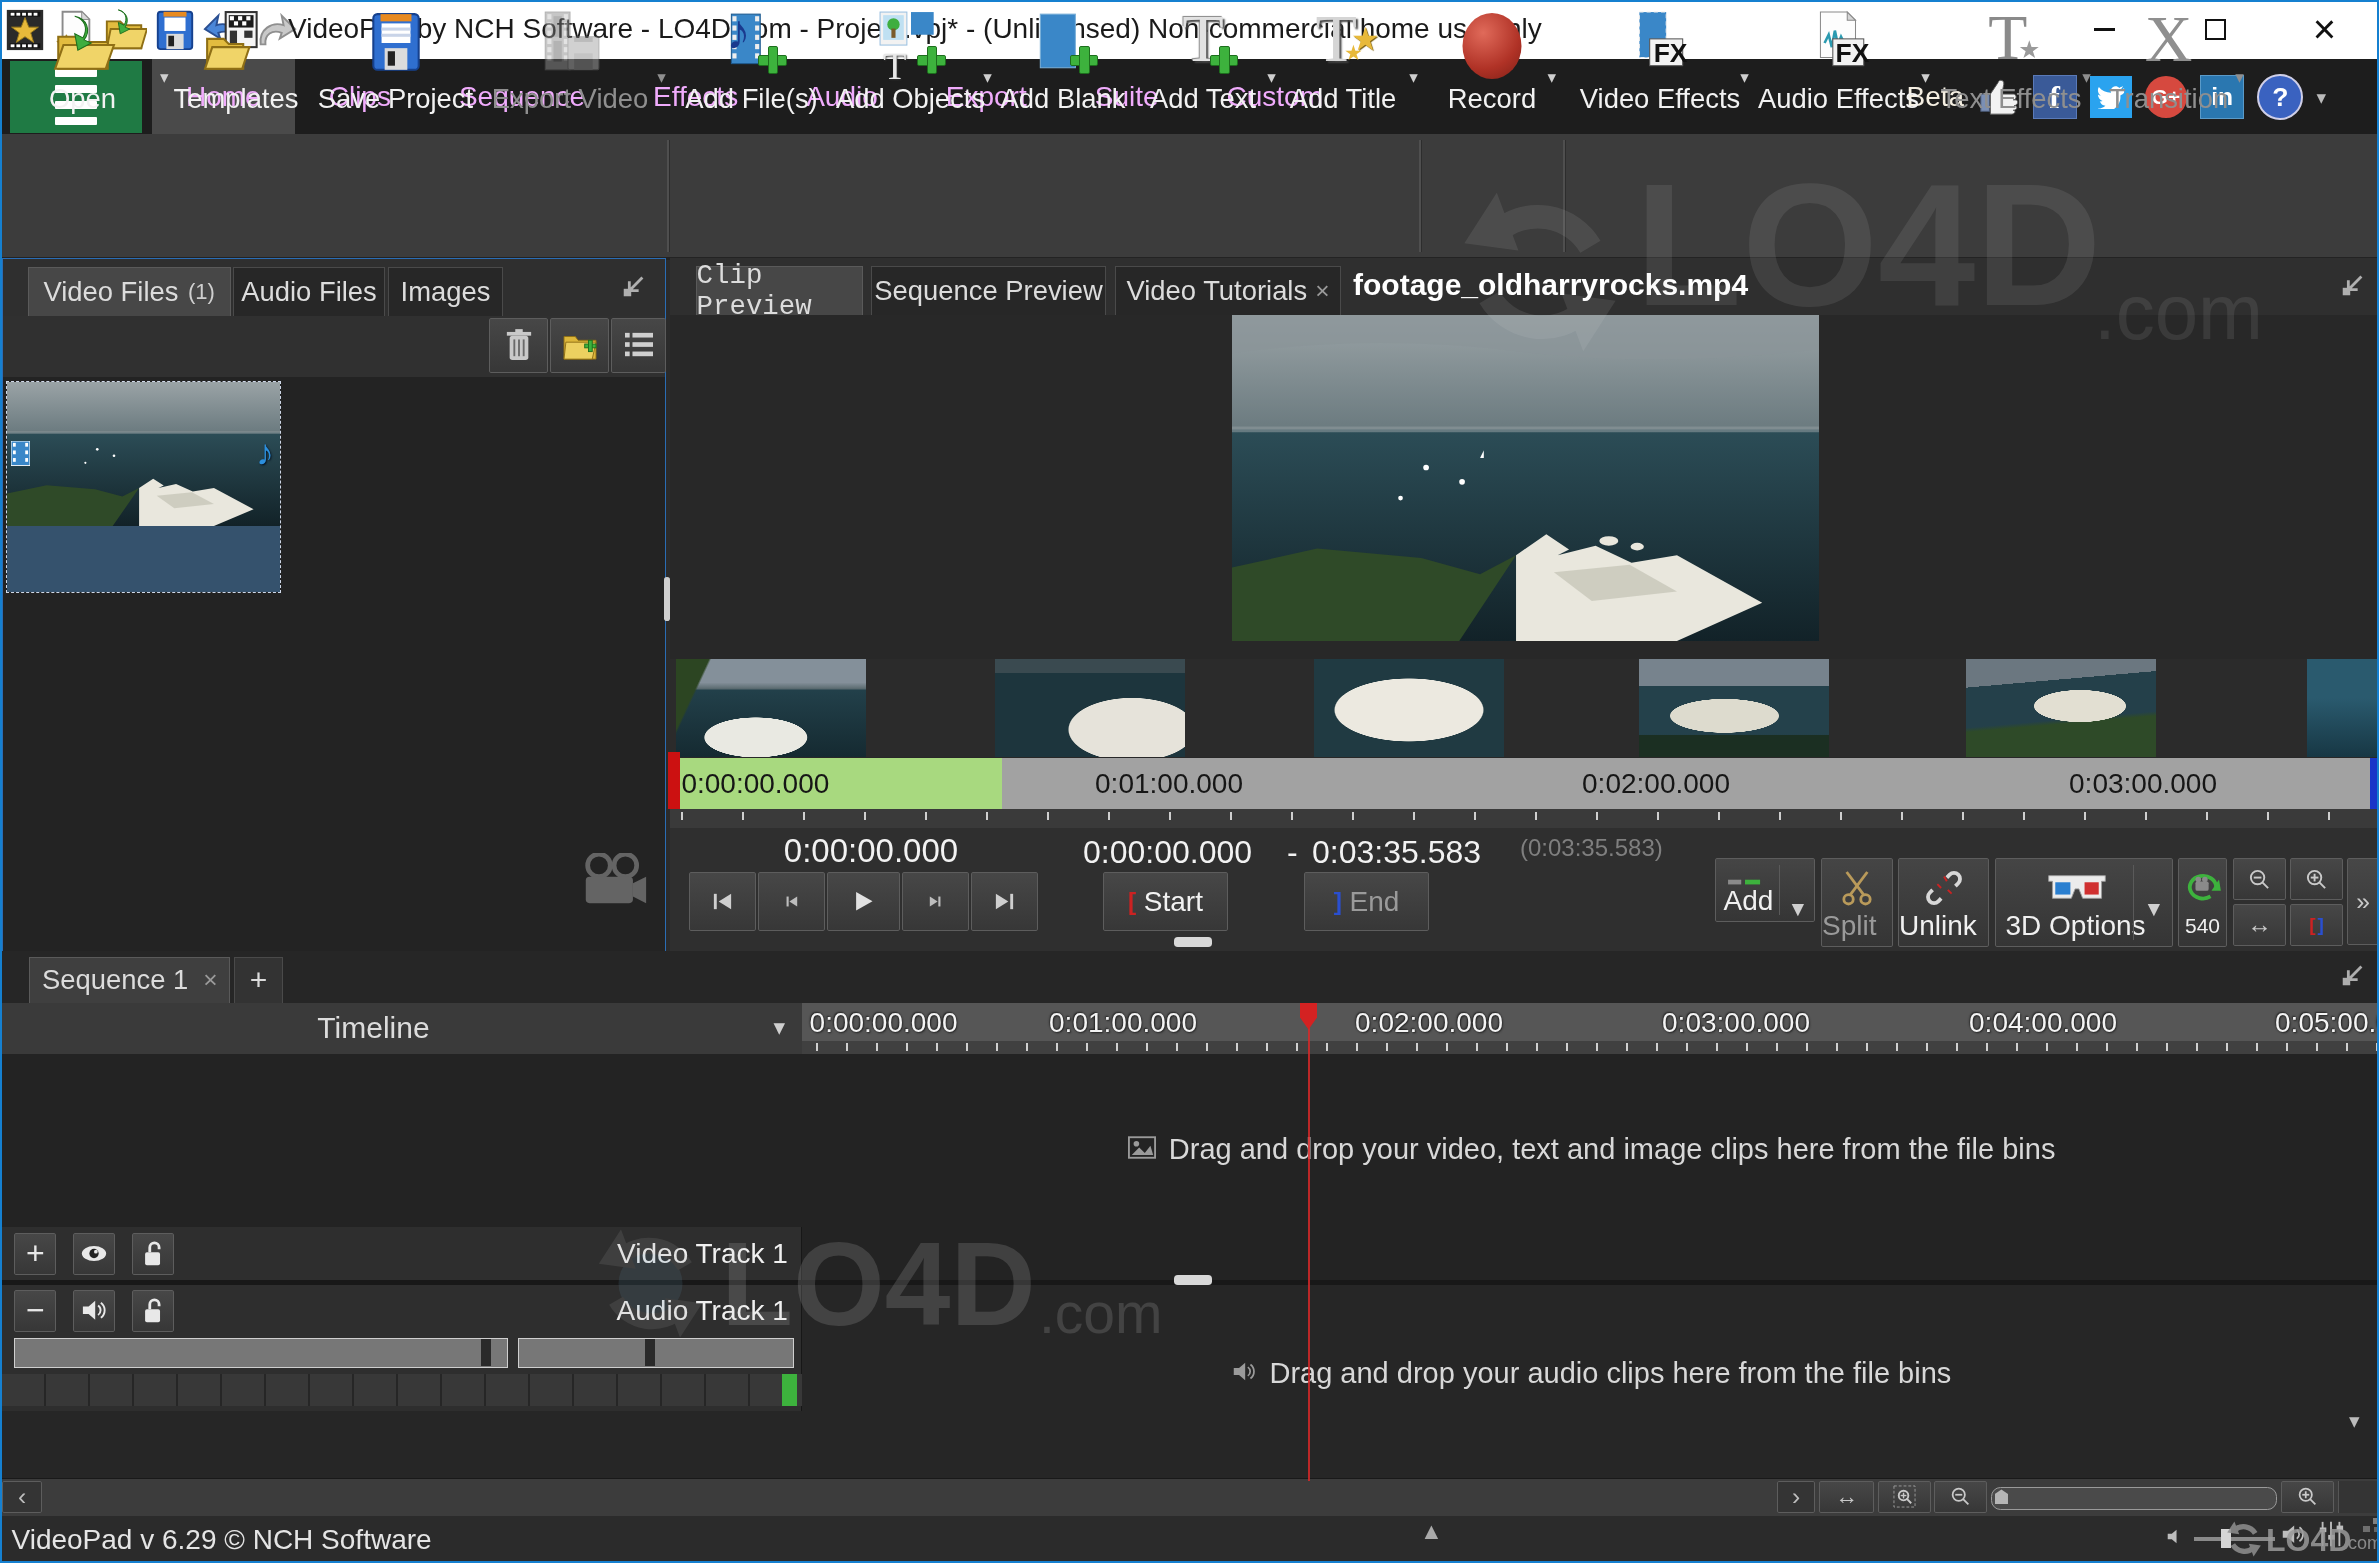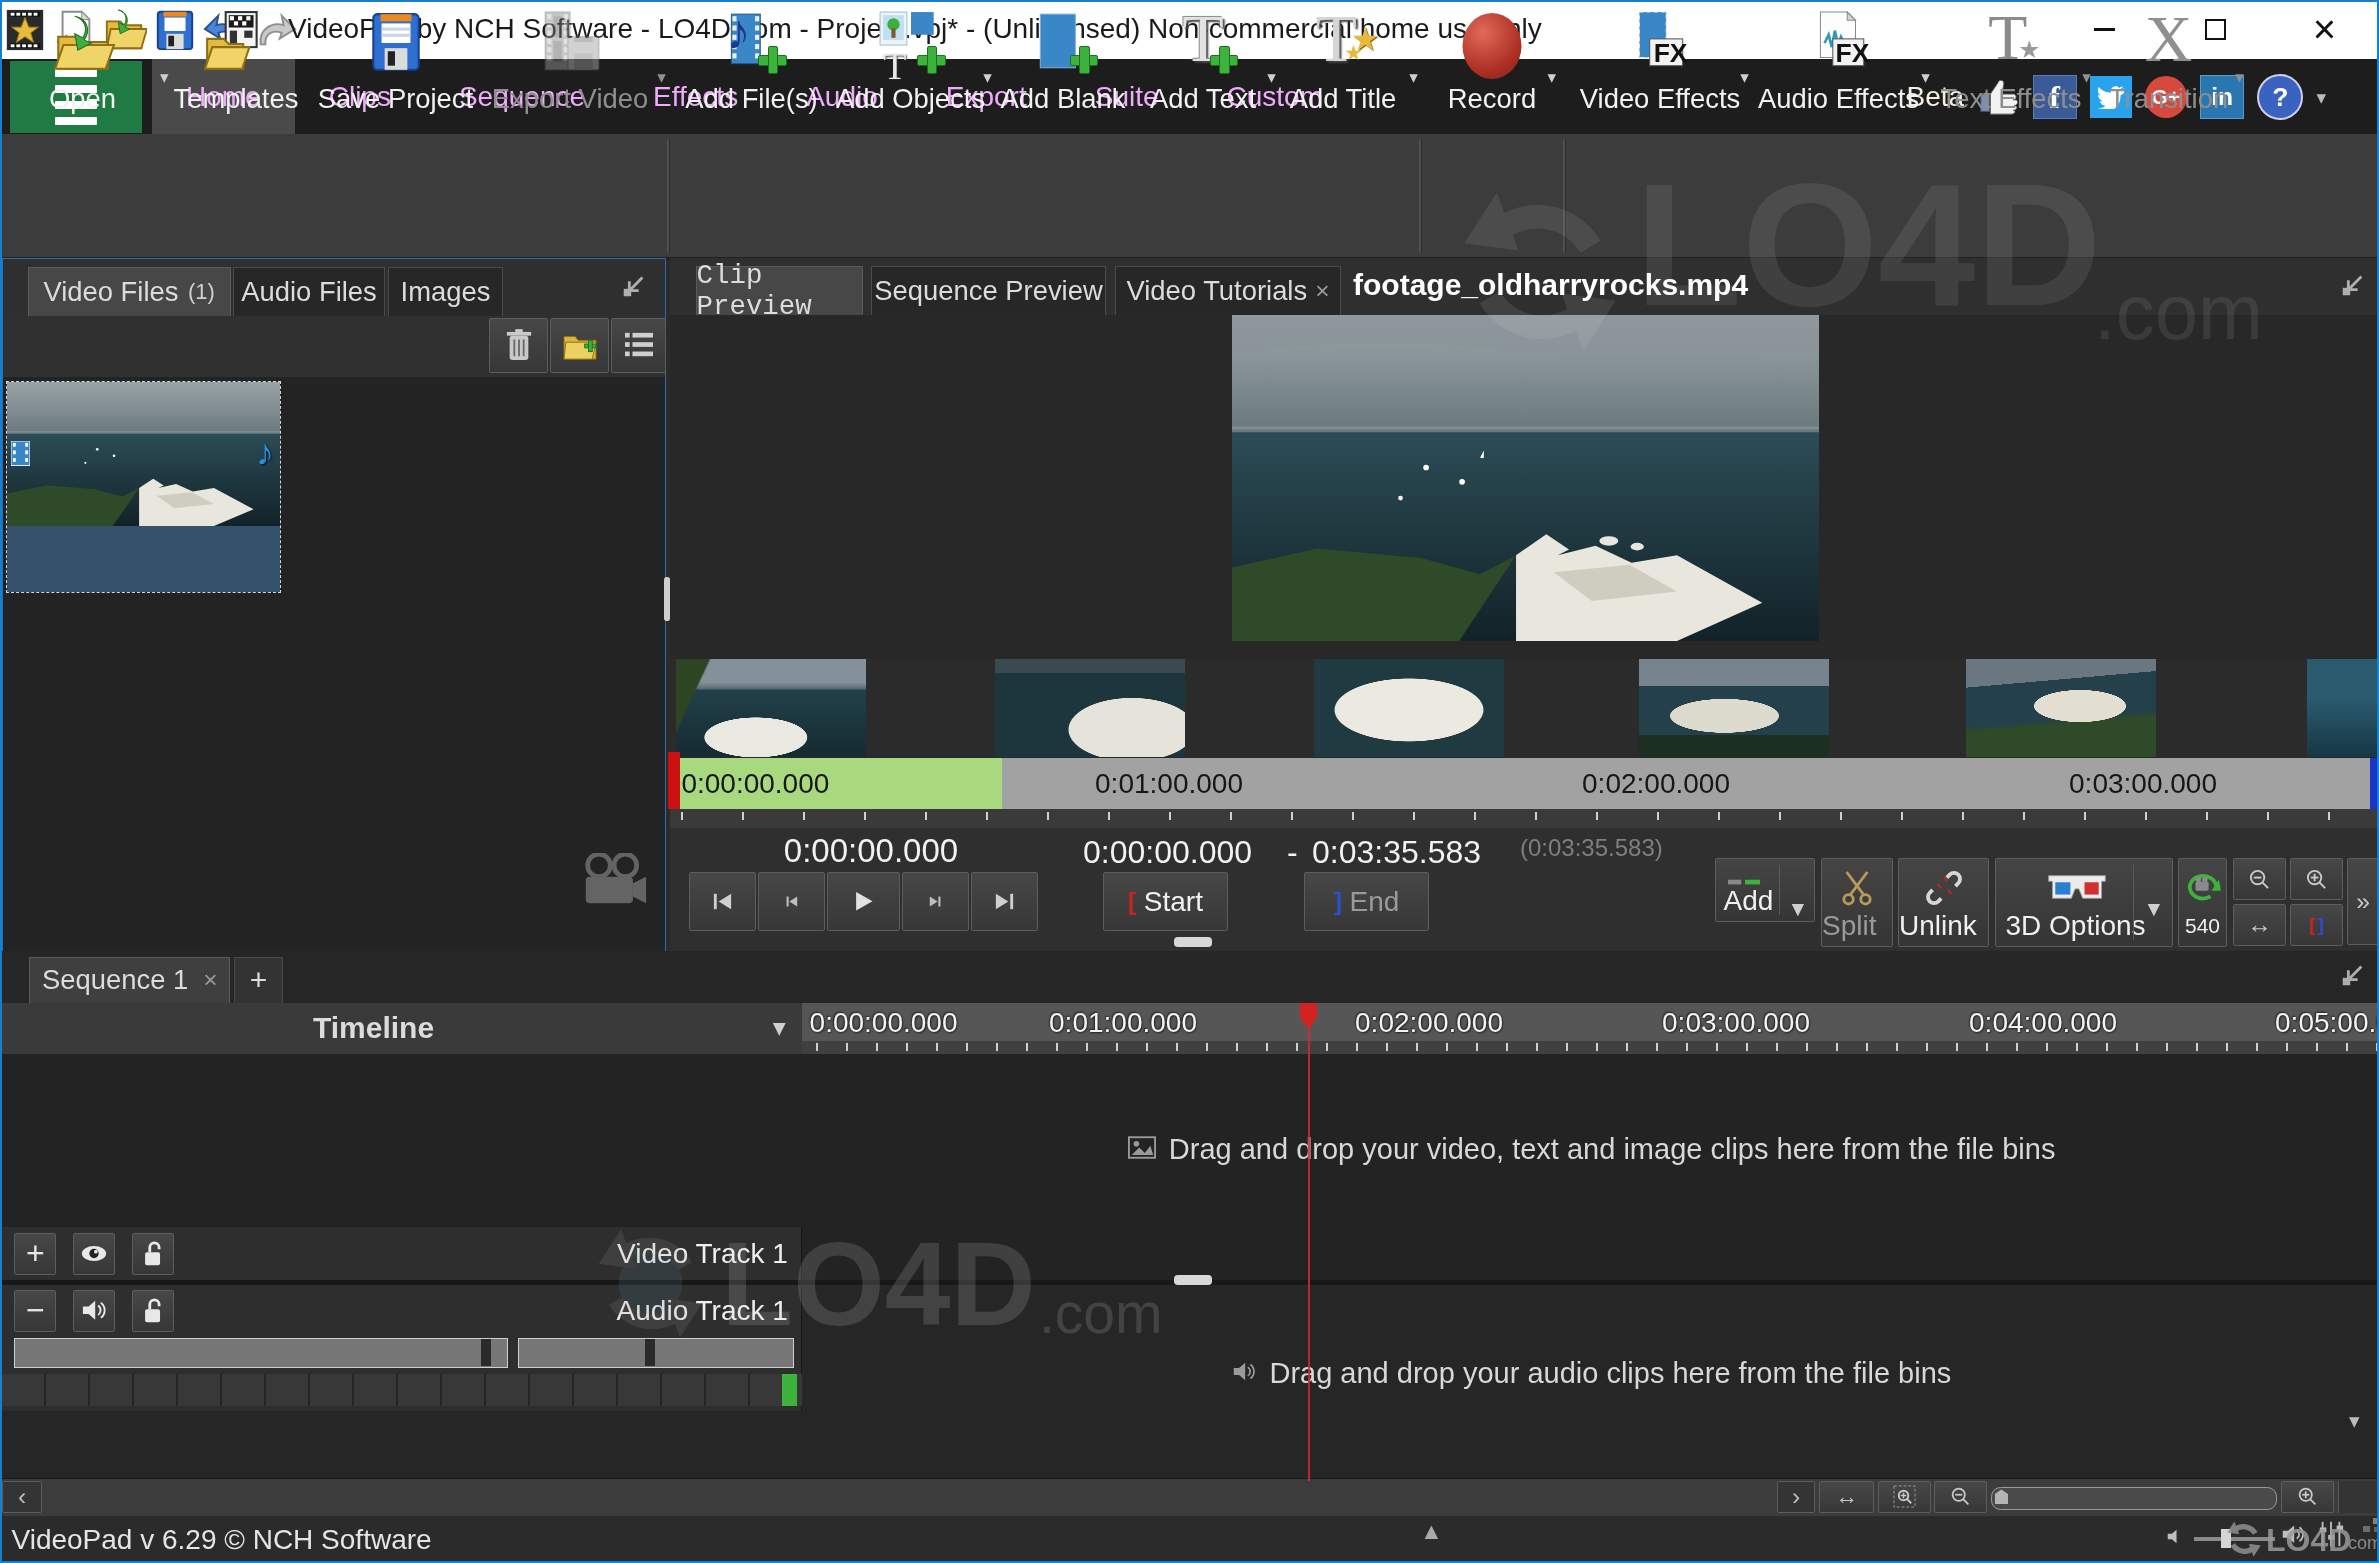--- a/index.html
+++ b/index.html
@@ -636,21 +636,21 @@
           <span>Sequence 1</span>
           <span style="color:#9a9a9a;font-size:24.6px;">×</span>
         </div>
       <div class="ptab" style="left:232px;top:5.7px;height:46px;width:49px;font-size:30px;background:#333;">+</div>
       <span class="abs pin" style="left:2337px;top:9.5px;"><svg viewBox="0 0 30 30">
             <path d="M24 6 L10 20 M10 20 h10 M10 20 v-10" stroke="#cfcfcf" stroke-width="3" fill="none"></path>
             <rect x="4" y="18" width="8" height="8" fill="#cfcfcf"></rect>
           </svg></span>
     </div>
 
-    <div class="abs" style="left:0;top:52px;width:800px;height:51px;background:#3a3a3a;border-bottom:0.9px solid #2a2a2a;font-weight:bold;">
+    <div class="abs" style="left:0;top:52px;width:800px;height:51px;background:#3a3a3a;border-bottom:0.9px solid #2a2a2a;">
       <span class="abs" style="left:0;right:57px;top:7.6px;text-align:center;font-size:30px;color:#dcdcdc;">Timeline</span>
       <span class="abs" style="right:17px;top:11.4px;font-size:23px;color:#cfcfcf;">▾</span>
     </div>
     <div class="abs" style="left:800px;top:52px;width:1579px;height:38px;background:#565656;">
       <span class="ruler-lbl" style="left:7.6px;">0:00:00.000</span>
       <span class="ruler-lbl" style="left:321px;transform:translateX(-50%);">0:01:00.000</span>
       <span class="ruler-lbl" style="left:627px;transform:translateX(-50%);">0:02:00.000</span>
       <span class="ruler-lbl" style="left:934px;transform:translateX(-50%);">0:03:00.000</span>
       <span class="ruler-lbl" style="left:1241px;transform:translateX(-50%);">0:04:00.000</span>
       <span class="ruler-lbl" style="left:1547px;transform:translateX(-50%);">0:05:00.000</span>

